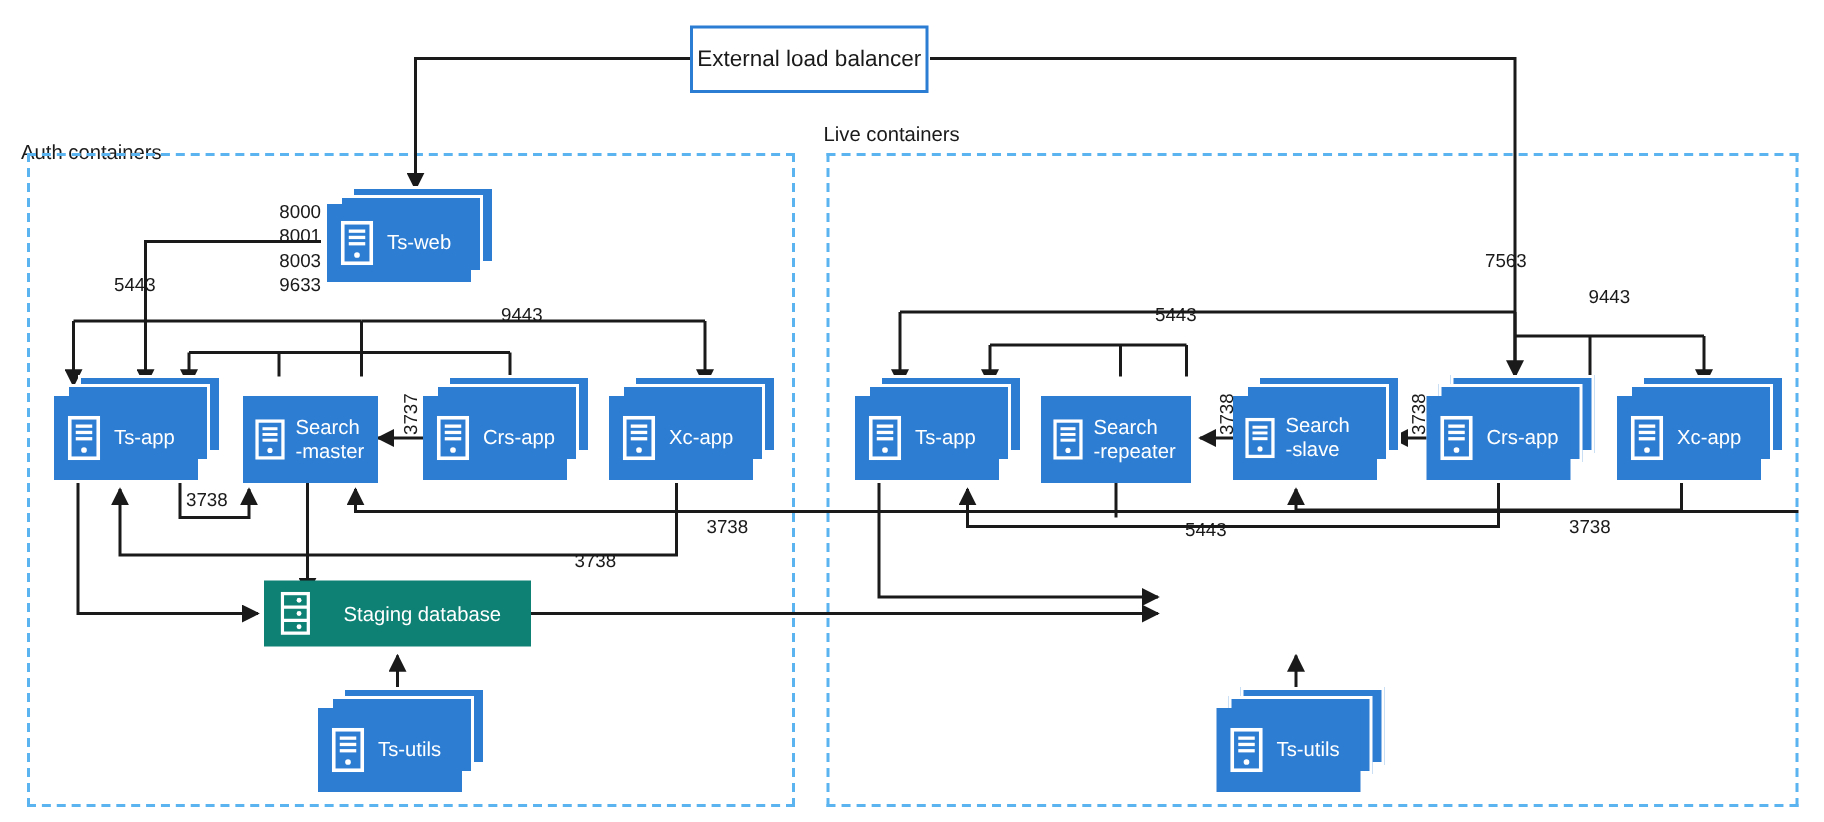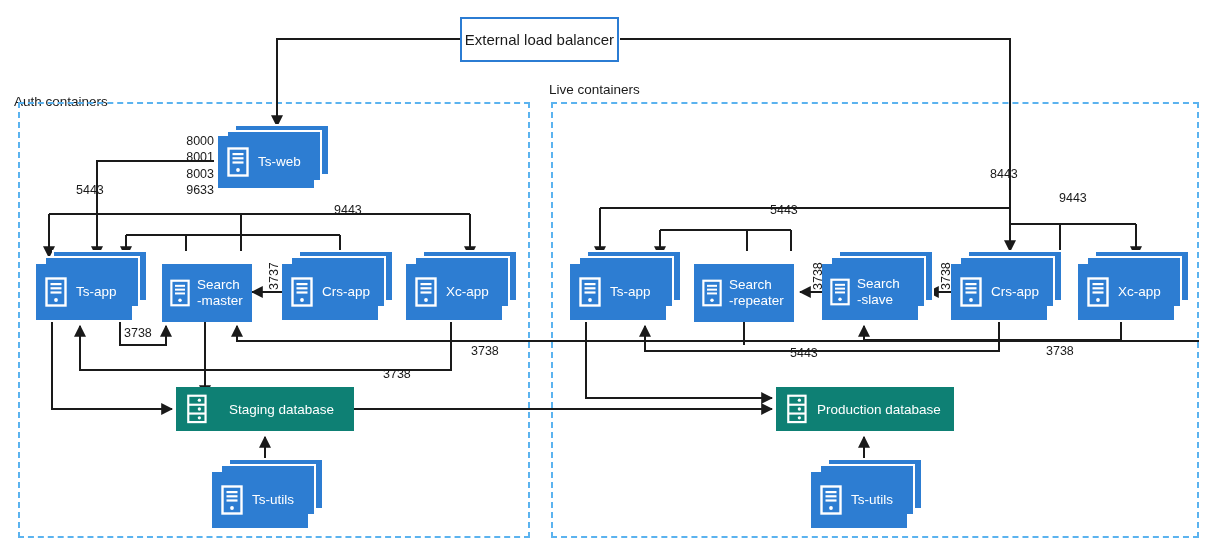--- a/index.html
+++ b/index.html
@@ -362,50 +362,39 @@
       <rect x="1.4" y="1.4" width="19" height="29" fill="none" stroke="#fff" stroke-width="2.4"></rect>
       <line x1="1.4" y1="11.3" x2="20.4" y2="11.3" stroke="#fff" stroke-width="2.4"></line>
       <line x1="1.4" y1="21" x2="20.4" y2="21" stroke="#fff" stroke-width="2.4"></line>
       <circle cx="13.6" cy="6.3" r="1.8" fill="#fff"></circle>
       <circle cx="13.6" cy="16" r="1.8" fill="#fff"></circle>
       <circle cx="13.6" cy="25.7" r="1.8" fill="#fff"></circle>
     </svg>
     <span class="label" style="margin-left:22px;">Staging database</span>
   </div>
 
-  <div class="db" style="left:776px;top:387px;width:178px;height:44px;padding-left:11px;">
-    <svg width="20" height="30" viewBox="0 0 22 32">
-      <rect x="1.4" y="1.4" width="19" height="29" fill="none" stroke="#fff" stroke-width="2.4"></rect>
-      <line x1="1.4" y1="11.3" x2="20.4" y2="11.3" stroke="#fff" stroke-width="2.4"></line>
-      <line x1="1.4" y1="21" x2="20.4" y2="21" stroke="#fff" stroke-width="2.4"></line>
-      <circle cx="13.6" cy="6.3" r="1.8" fill="#fff"></circle>
-      <circle cx="13.6" cy="16" r="1.8" fill="#fff"></circle>
-      <circle cx="13.6" cy="25.7" r="1.8" fill="#fff"></circle>
-    </svg>
-    <span class="label" style="margin-left:10px;">Production database</span>
-  </div>
 
   <div class="port right" style="left:178px;top:133px;width:36px;">8000
 8001
 8003
 9633</div>
 
   <div class="port" style="left:76px;top:182px;">5443</div>
 
   <div class="port" style="left:334px;top:202px;">9443</div>
 
   <div class="port rot" style="left:266px;top:290px;">3737</div>
 
   <div class="port" style="left:124px;top:325px;">3738</div>
 
   <div class="port" style="left:471px;top:343px;">3738</div>
 
   <div class="port" style="left:383px;top:366px;">3738</div>
 
-  <div class="port" style="left:990px;top:166px;">8443</div>
+  <div class="port" style="left:990px;top:166px;">7563</div>
 
   <div class="port" style="left:770px;top:202px;">5443</div>
 
   <div class="port" style="left:1059px;top:190px;">9443</div>
 
   <div class="port rot" style="left:810px;top:290px;">3738</div>
 
   <div class="port rot" style="left:938px;top:290px;">3738</div>
 
   <div class="port" style="left:790px;top:345px;">5443</div>

